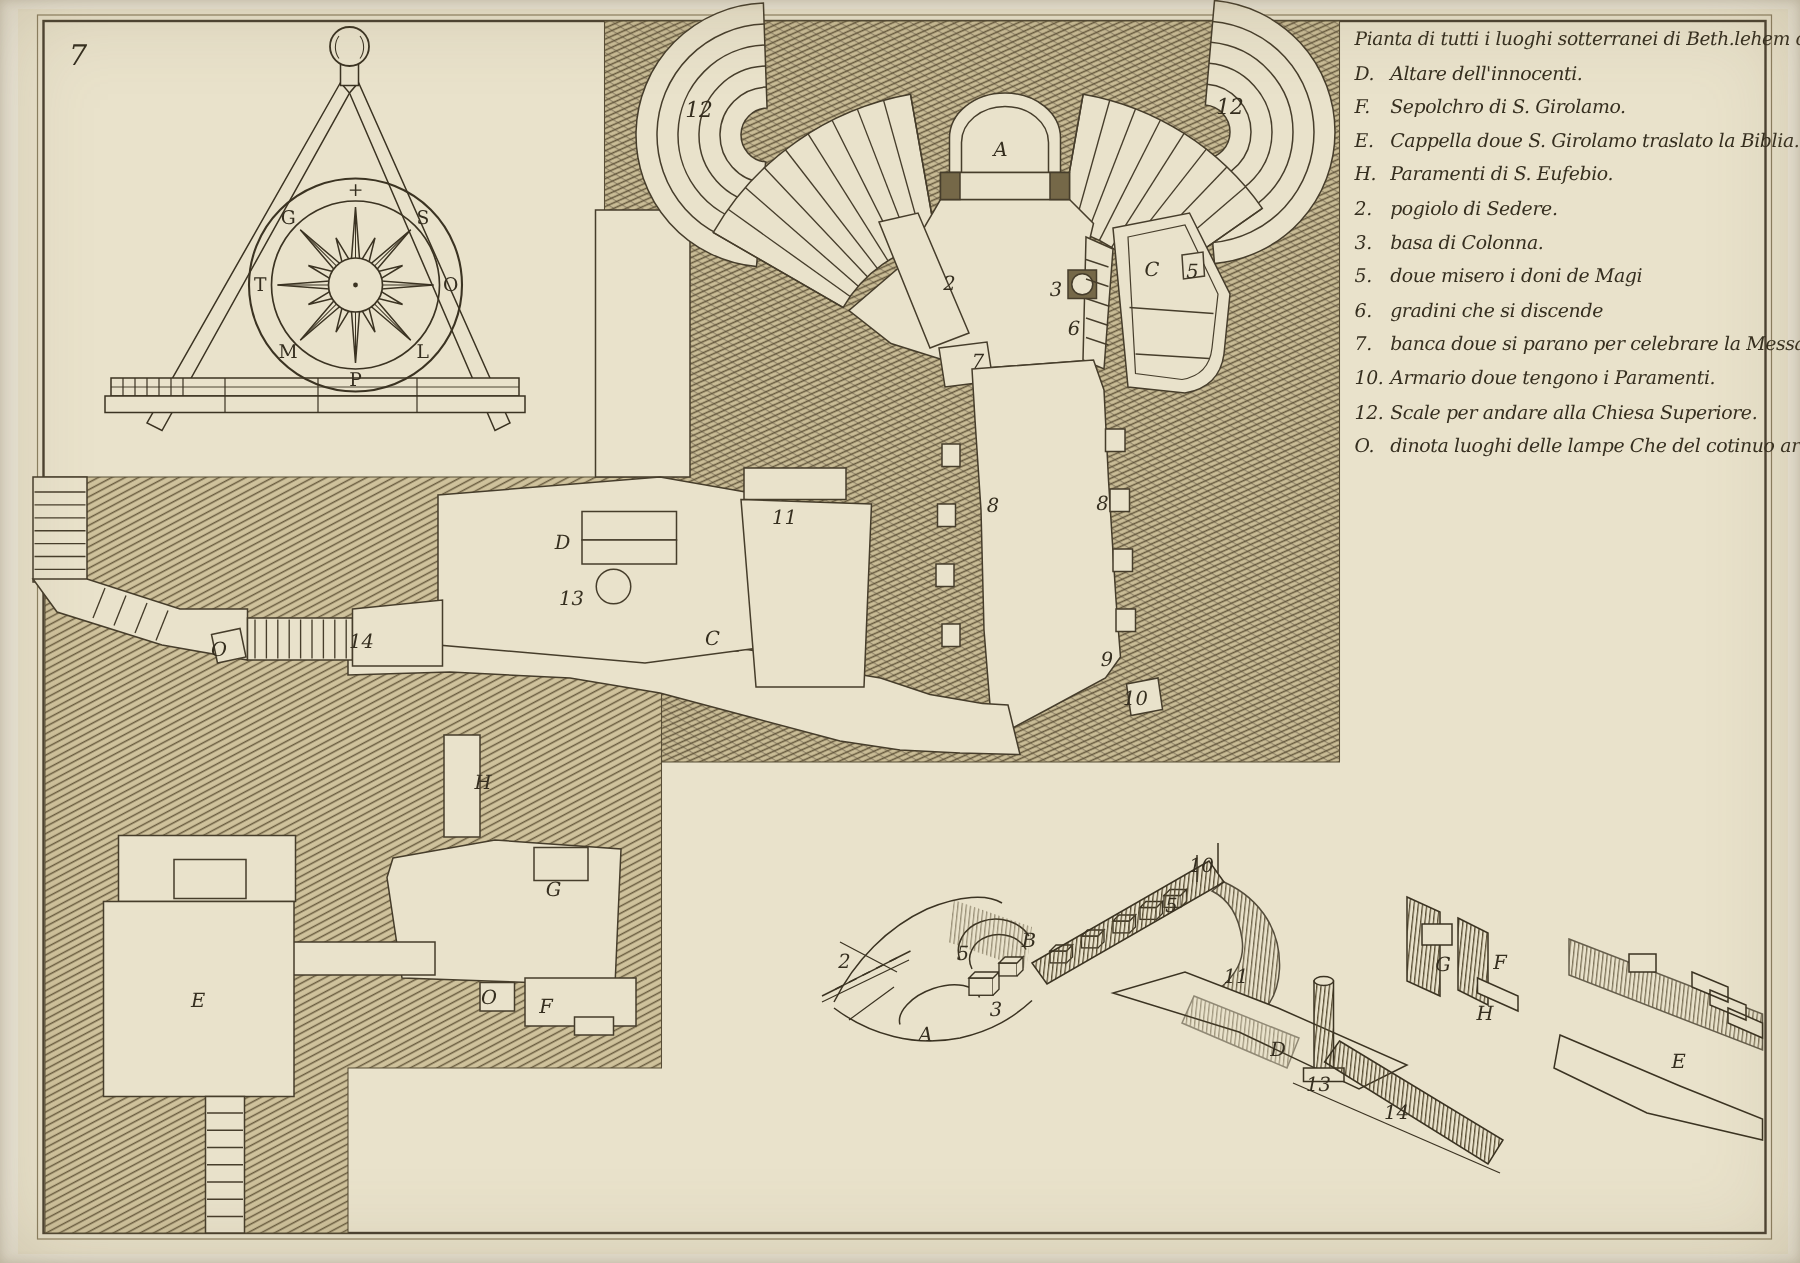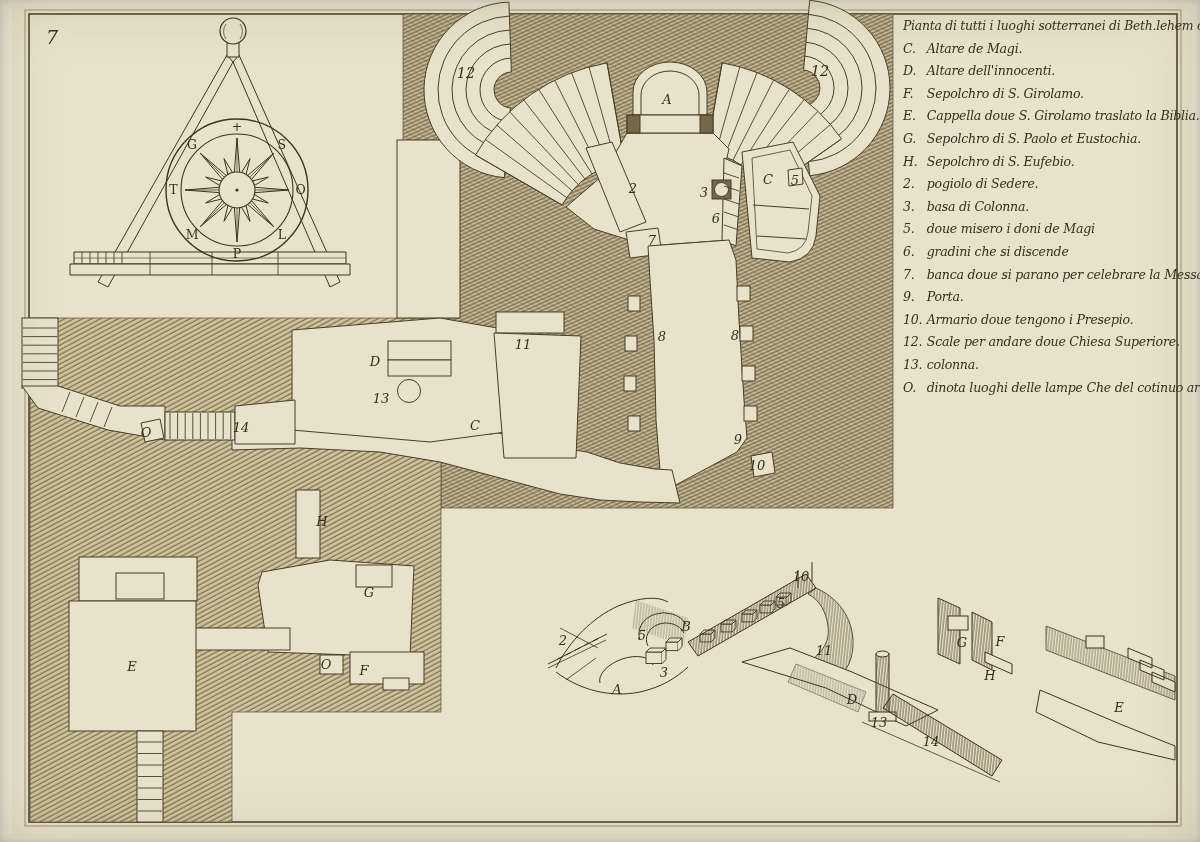--- a/index.html
+++ b/index.html
@@ -380,32 +380,28 @@
       <line x1="724" y1="186" x2="739" y2="191" stroke="#463d2b" stroke-width="0.9"></line>
       <line x1="724" y1="199" x2="739" y2="204" stroke="#463d2b" stroke-width="0.9"></line>
       <line x1="724" y1="212" x2="739" y2="217" stroke="#463d2b" stroke-width="0.9"></line>
       <line x1="724" y1="225" x2="739" y2="230" stroke="#463d2b" stroke-width="0.9"></line>
     </svg>
 
 <div class="plate-num">7</div>
 
 <div class="legend" id="legend">
       <div class="lg-line lg-title">Pianta di tutti i luoghi sotterranei di Beth.lehem con</div>
-      <div class="lg-line"><span class="lg-key">C.</span><span> Altare de Magi.</span></div>
       <div class="lg-line"><span class="lg-key">D.</span><span> Altare dell'innocenti.</span></div>
       <div class="lg-line"><span class="lg-key">F.</span><span> Sepolchro di S. Girolamo.</span></div>
       <div class="lg-line"><span class="lg-key">E.</span><span> Cappella doue S. Girolamo traslato la Biblia.</span></div>
-      <div class="lg-line"><span class="lg-key">G.</span><span> Sepolchro di S. Paolo et Eustochia.</span></div>
-      <div class="lg-line"><span class="lg-key">H.</span><span> Sepolchro di S. Eufebio.</span></div>
+      <div class="lg-line"><span class="lg-key">H.</span><span> Paramenti di S. Eufebio.</span></div>
       <div class="lg-line"><span class="lg-key">2.</span><span> pogiolo di Sedere.</span></div>
       <div class="lg-line"><span class="lg-key">3.</span><span> basa di Colonna.</span></div>
       <div class="lg-line"><span class="lg-key">5.</span><span> doue misero i doni de Magi</span></div>
       <div class="lg-line"><span class="lg-key">6.</span><span> gradini che si discende</span></div>
       <div class="lg-line"><span class="lg-key">7.</span><span> banca doue si parano per celebrare la Messa</span></div>
-      <div class="lg-line"><span class="lg-key">9.</span><span> Porta.</span></div>
-      <div class="lg-line"><span class="lg-key">10.</span><span> Armario doue tengono i Presepio.</span></div>
-      <div class="lg-line"><span class="lg-key">12.</span><span> Scale per andare doue Chiesa Superiore.</span></div>
-      <div class="lg-line"><span class="lg-key">13.</span><span> colonna.</span></div>
+      <div class="lg-line"><span class="lg-key">10.</span><span> Armario doue tengono i Paramenti.</span></div>
+      <div class="lg-line"><span class="lg-key">12.</span><span> Scale per andare alla Chiesa Superiore.</span></div>
       <div class="lg-line"><span class="lg-key">O.</span><span> dinota luoghi delle lampe Che del cotinuo ardano</span></div>
     </div>
 
 <div class="vignette"></div>
 </div>
 
 </body></html>

